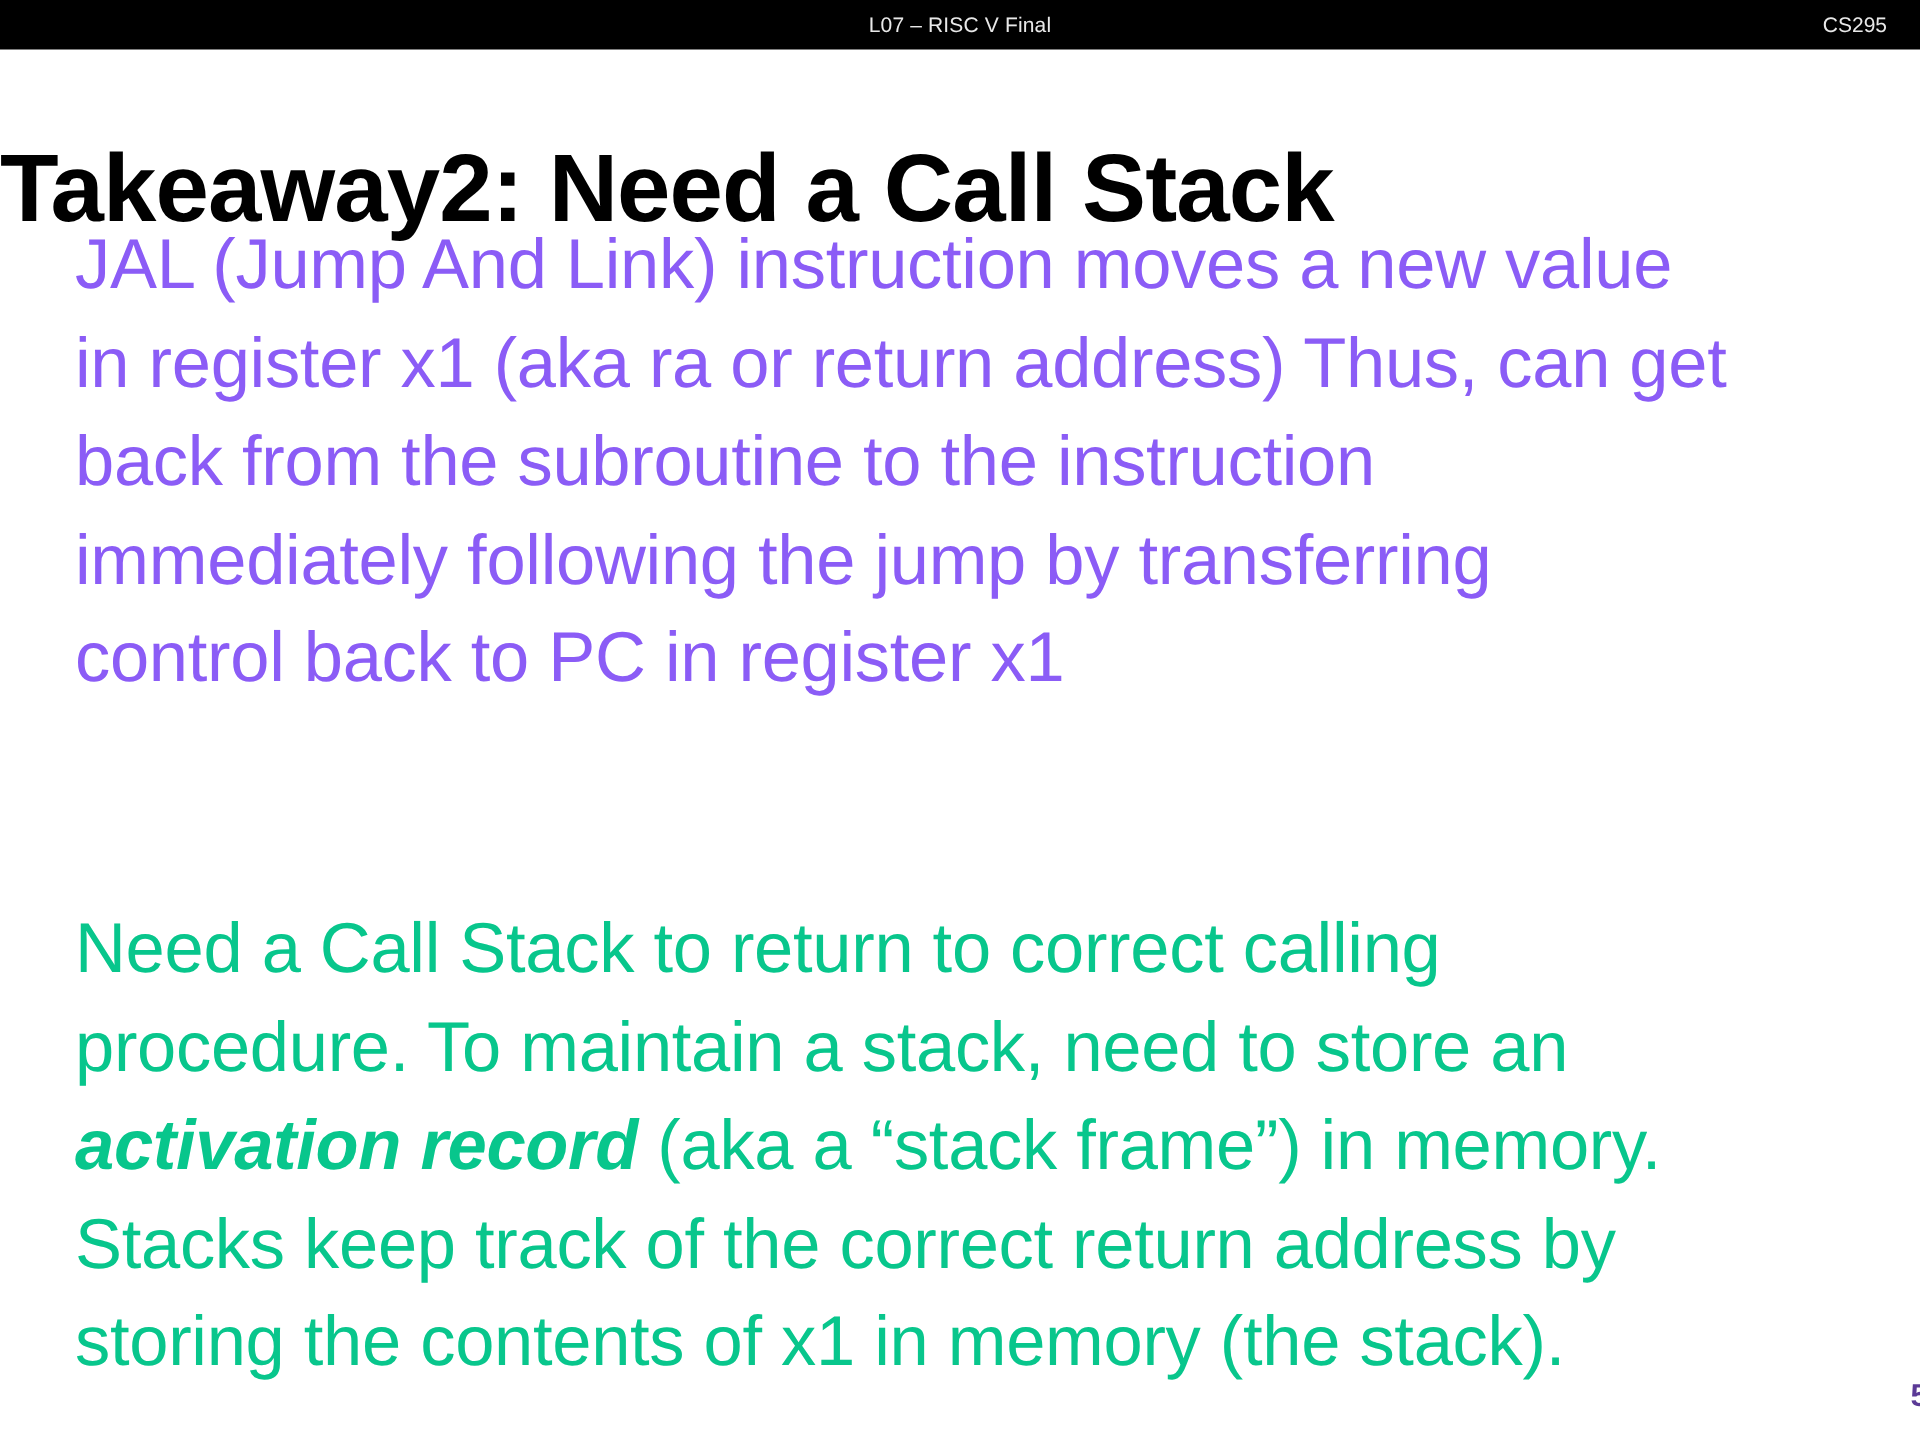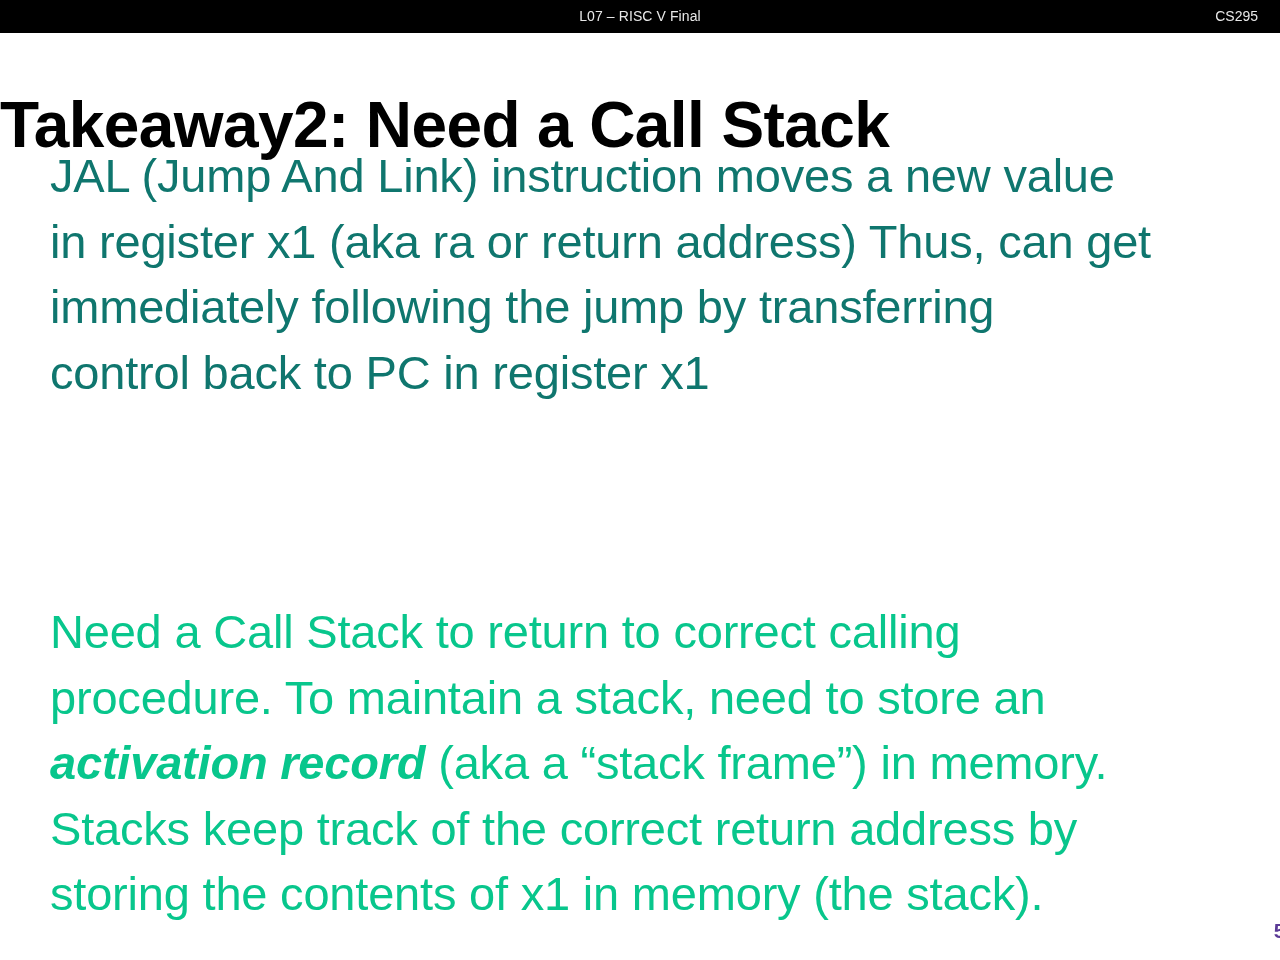--- a/index.html
+++ b/index.html
@@ -75,21 +75,21 @@
     position: absolute;
     left: 50px;
     width: 1195px;
     font-family: "Liberation Sans", sans-serif;
     font-size: 47px;
     line-height: 65.5px;
     letter-spacing: -0.2px;
   }
   #para-jal {
     top: 143px;
-    color: #0f766e;
+    color: #8b5cf6;
   }
   #para-callstack {
     top: 599px;
     color: #08c68c;
   }
   .para-line {
     white-space: nowrap;
   }
   .em-bold-italic {
     font-weight: bold;
@@ -116,20 +116,21 @@
   <div id="header-bar">
     <div id="header-center-title">L07 – RISC V Final</div>
     <div id="header-course-code">CS295</div>
   </div>
 
   <h1 id="slide-title">Takeaway2: Need a Call Stack</h1>
 
   <div id="para-jal" class="body-block">
     <div class="para-line">JAL (Jump And Link) instruction moves a new value</div>
     <div class="para-line">in register x1 (aka ra or return address) Thus, can get</div>
+    <div class="para-line">back from the subroutine to the instruction</div>
     <div class="para-line">immediately following the jump by transferring</div>
     <div class="para-line">control back to PC in register x1</div>
   </div>
 
   <div id="para-callstack" class="body-block">
     <div class="para-line">Need a Call Stack to return to correct calling</div>
     <div class="para-line">procedure.  To maintain a stack, need to store an</div>
     <div class="para-line"><span class="em-bold-italic">activation record</span><span> (aka a “stack frame”) in memory.</span></div>
     <div class="para-line">Stacks keep track of the correct return address by</div>
     <div class="para-line">storing the contents of x1 in memory (the stack).</div>

